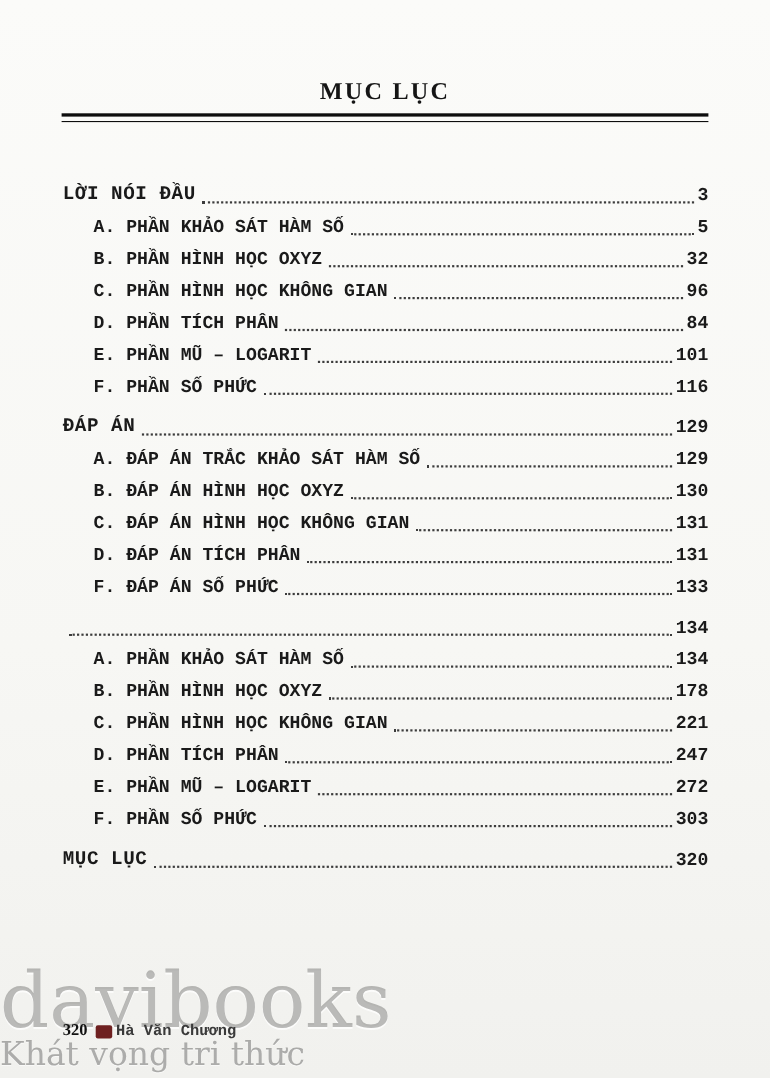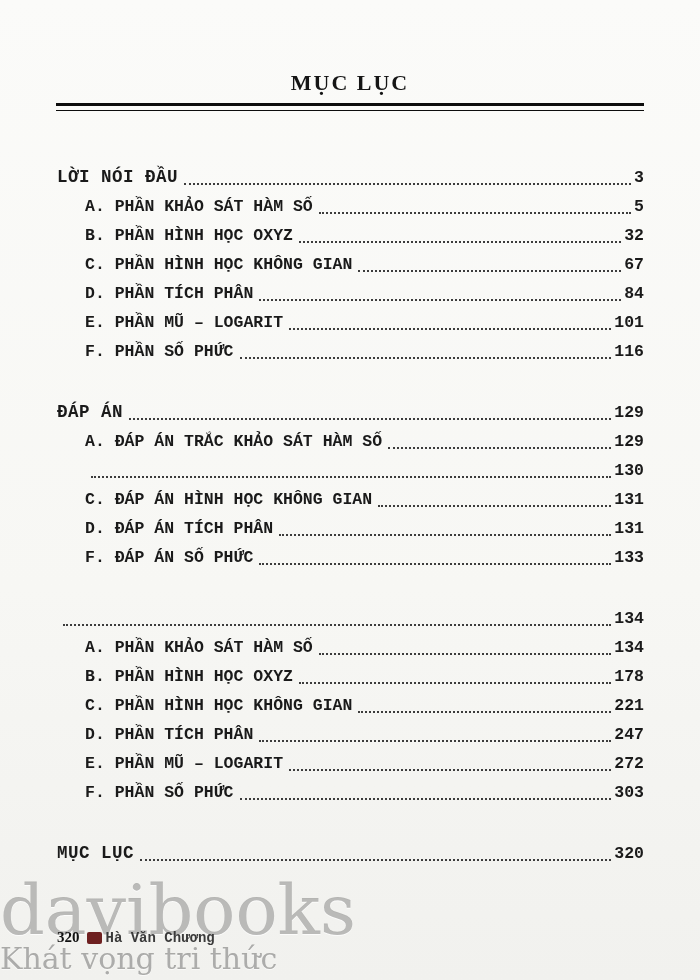--- a/index.html
+++ b/index.html
@@ -26,21 +26,21 @@
   .rule {
     width: 588px;
     height: 8px;
     margin: 7px auto 0 auto;
     border-top: 3.5px solid #0d0d0d;
     border-bottom: 1.5px solid #0d0d0d;
   }
   .toc {
     margin: 52px 56px 0 57px;
   }
-  .section { margin-top: 32px; }
+  .section { margin-top: 8px; }
   .section:first-child { margin-top: 0; }
   .row {
     display: flex;
     align-items: flex-end;
     font-weight: bold;
     font-size: 16.5px;
     line-height: 29px;
     color: #1a1a1a;
     font-family: Liberation Mono, monospace;
   }
@@ -126,21 +126,21 @@
         <span class="pg">5</span>
       </div>
       <div class="row item">
         <span class="lbl">B. PHẦN HÌNH HỌC OXYZ</span>
         <span class="dots"></span>
         <span class="pg">32</span>
       </div>
       <div class="row item">
         <span class="lbl">C. PHẦN HÌNH HỌC KHÔNG GIAN</span>
         <span class="dots"></span>
-        <span class="pg">67</span>
+        <span class="pg">96</span>
       </div>
       <div class="row item">
         <span class="lbl">D. PHẦN TÍCH PHÂN</span>
         <span class="dots"></span>
         <span class="pg">84</span>
       </div>
       <div class="row item">
         <span class="lbl">E. PHẦN MŨ – LOGARIT</span>
         <span class="dots"></span>
         <span class="pg">101</span>
@@ -157,20 +157,21 @@
         <span class="lbl">ĐÁP ÁN</span>
         <span class="dots"></span>
         <span class="pg">129</span>
       </div>
       <div class="row item">
         <span class="lbl">A. ĐÁP ÁN TRẮC KHẢO SÁT HÀM SỐ</span>
         <span class="dots"></span>
         <span class="pg">129</span>
       </div>
       <div class="row item">
+        <span class="lbl">B. ĐÁP ÁN HÌNH HỌC OXYZ</span>
         <span class="dots"></span>
         <span class="pg">130</span>
       </div>
       <div class="row item">
         <span class="lbl">C. ĐÁP ÁN HÌNH HỌC KHÔNG GIAN</span>
         <span class="dots"></span>
         <span class="pg">131</span>
       </div>
       <div class="row item">
         <span class="lbl">D. ĐÁP ÁN TÍCH PHÂN</span>

